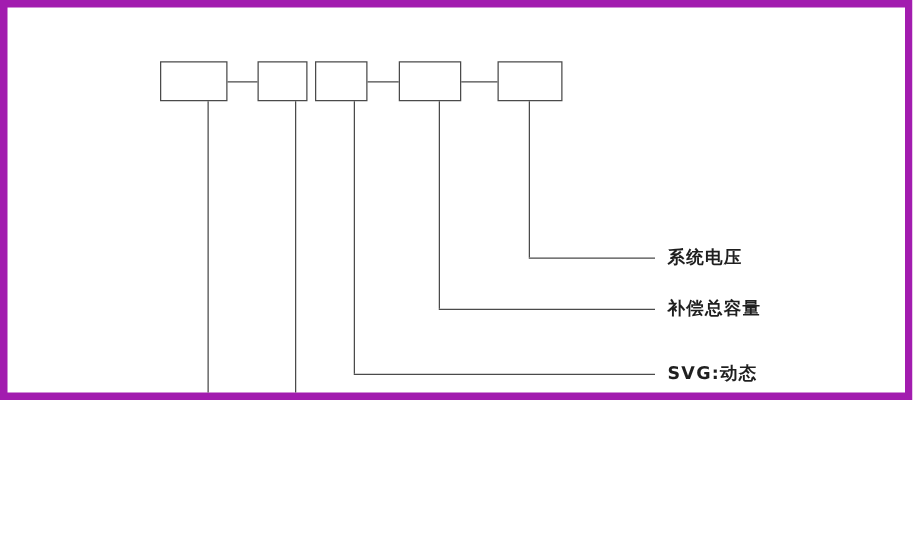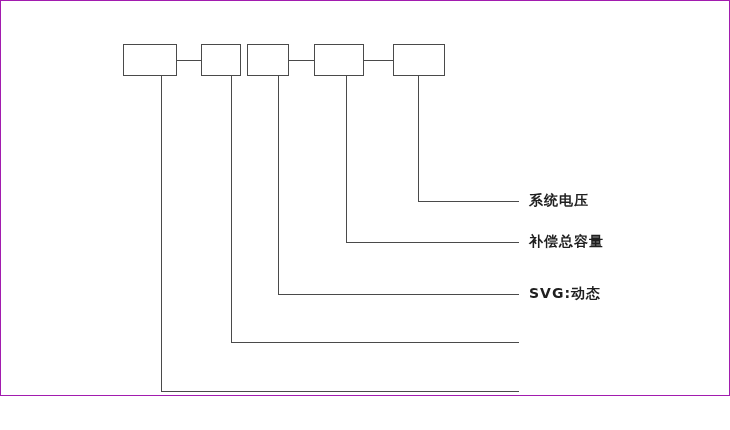--- a/index.html
+++ b/index.html
@@ -3,23 +3,23 @@
 <meta charset="utf-8">
 <style>
   html, body {
     margin: 0;
     padding: 0;
     background: #fff;
   }
   .canvas {
     position: relative;
     width: 730px;
-    height: 396px;
+    height: 320px;
     background: #ffffff;
-    border: 1px solid #a21caf;
+    border: 6px solid #a21caf;
     box-sizing: border-box;
     font-family: "DejaVu Sans", "Liberation Sans", sans-serif;
     overflow: hidden;
   }
   .code-box {
     position: absolute;
     top: 43px;
     height: 32px;
     border: 1px solid #4a4a4a;
     background: #ffffff;

